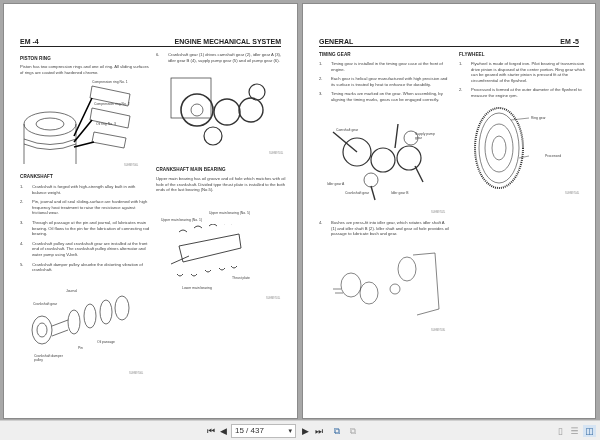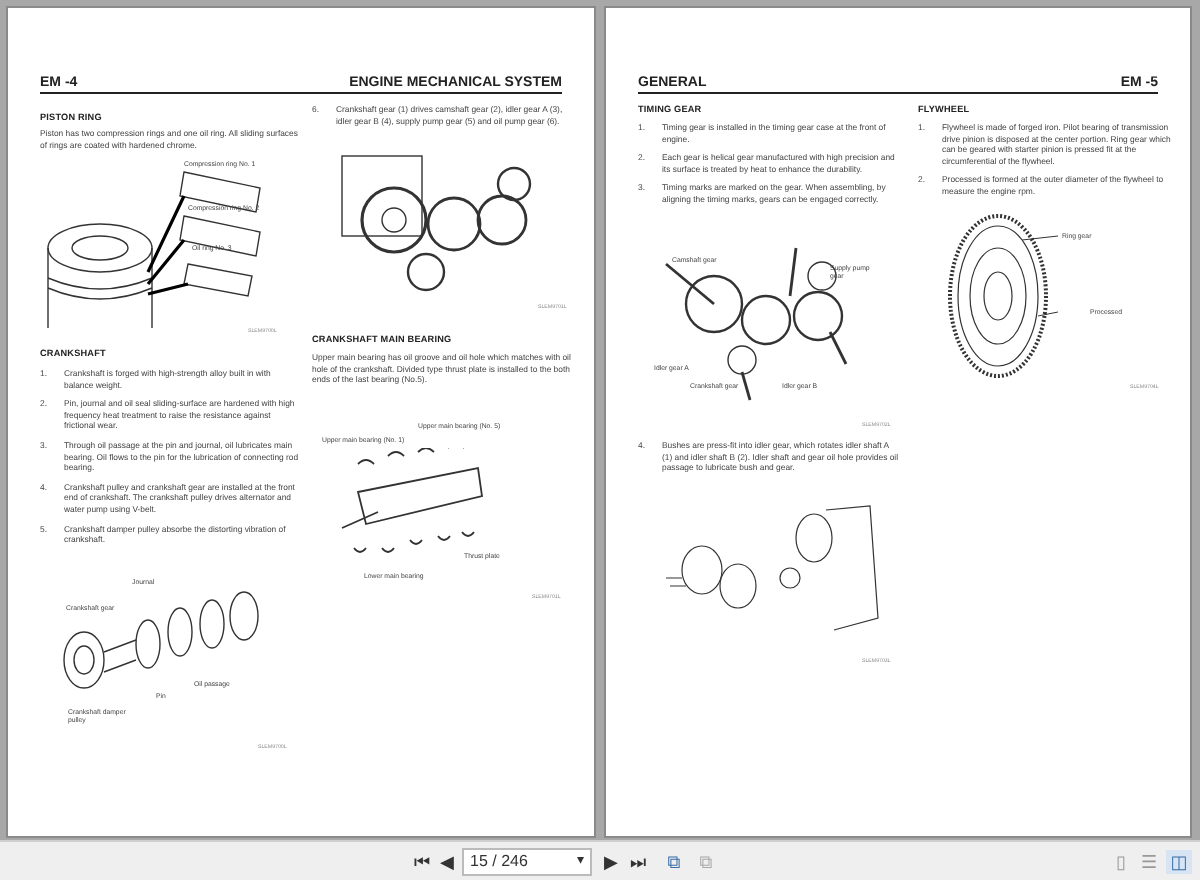--- a/index.html
+++ b/index.html
@@ -180,21 +180,21 @@
 </div>
 
 <div class="toolbar">
   <div class="tb" style="left:206px;width:10px">
       <span>⏮</span>
     </div>
   <div class="tb" style="left:219px;width:9px">
       <span>◀</span>
     </div>
   <div class="pagebox">
-    <span>15 / 246</span>
+    <span>15 / 437</span>
     <span class="dd">▾</span>
   </div>
   <div class="tb" style="left:301px;width:9px">
       <span>▶</span>
     </div>
   <div class="tb" style="left:314px;width:10px">
       <span>⏭</span>
     </div>
   <div class="tb" style="left:331px;width:12px;color:#3a6ea5">
       <span>⧉</span>

